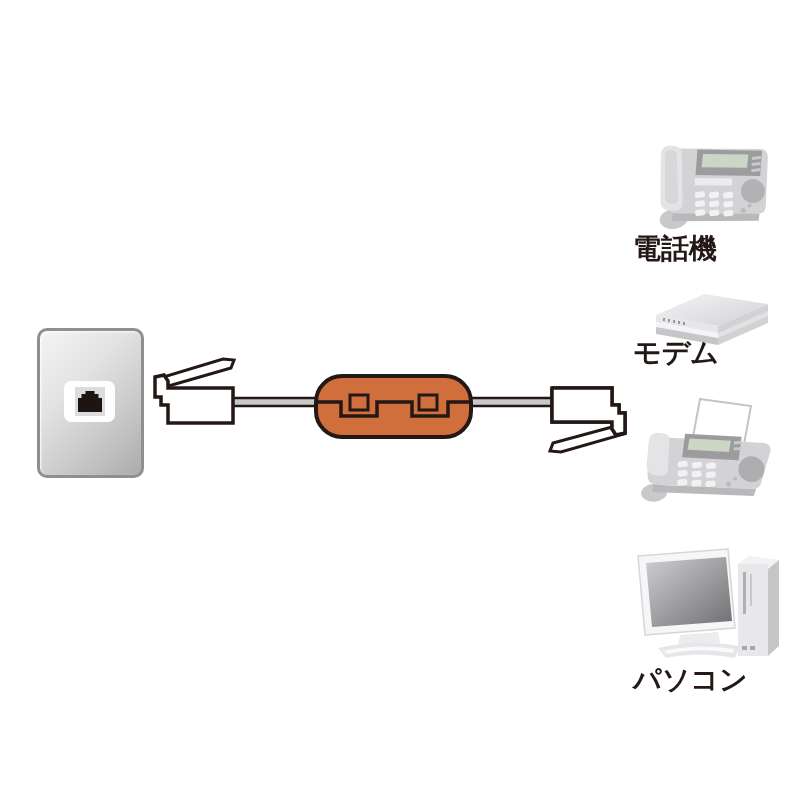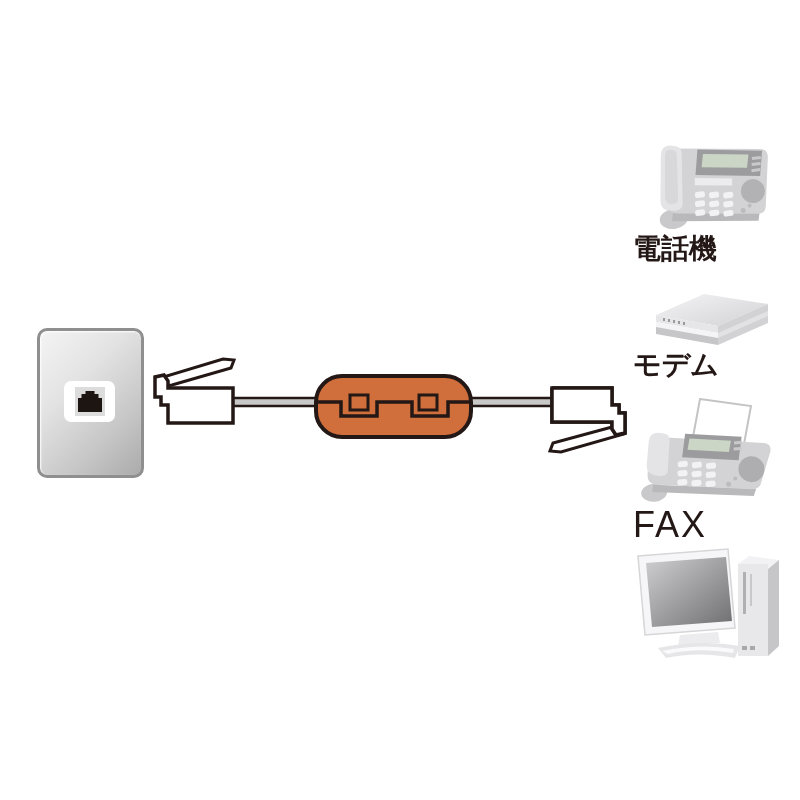--- a/index.html
+++ b/index.html
@@ -11,21 +11,21 @@
          background:linear-gradient(135deg,#f4f4f4 0%,#e3e3e3 35%,#c7c7c7 70%,#ababab 100%);
          box-shadow:inset 1px 1px 2px #ffffff;}
   .jack-frame{left:24px;top:50px;width:51px;height:41px;background:#ffffff;border-radius:7px;}
   .jack-square{left:11px;top:6px;width:30px;height:29px;background:#dcdcdc;display:flex;
                align-items:center;justify-content:center;}
   
   .lbl{font-weight:700;color:#231815;line-height:1.32;white-space:nowrap;}
   .outlet-lbl{left:28px;top:484px;font-size:27px;letter-spacing:1px;}
   .dev-lbl{width:158px;text-align:left;font-size:28px;}
   .lbl-phone{left:633px;top:231px;}
-  .lbl-modem{left:633px;top:347px;}
+  .lbl-modem{left:633px;top:335px;}
   .lbl-fax{left:633px;top:501px;font-size:36px;font-weight:500;letter-spacing:2px;}
   .lbl-pc{left:633px;top:662px;}
   svg{display:block;}
 </style>
 </head>
 <body>
 
 <div class="canvas">
 
   <div class="abs plate">
@@ -137,21 +137,20 @@
         <rect x="46" y="81" width="10" height="6" rx="2"></rect>
           <rect x="60" y="83" width="10" height="6" rx="2"></rect>
           <rect x="74" y="85" width="10" height="6" rx="2"></rect>
       </g>
       <circle cx="121" cy="77" r="13" fill="#aeaeb0"></circle>
       <circle cx="97" cy="90" r="2.5" fill="#bcbcbe"></circle>
         <circle cx="104" cy="85" r="2" fill="#bcbcbe"></circle>
       <path d="M33,33 Q23,31 21,41 L17,64 Q16,73 25,75 L31,76 Q38,76 38,68 L42,41 Q43,34 33,33 Z" fill="#e4e4e6"></path>
     </g>
   </svg>
-  <div class="abs lbl dev-lbl lbl-fax">FAX</div>
 
   <svg class="abs" style="left:630px;top:542px;" width="150" height="126" viewBox="0 0 150 126">
     <defs>
       <linearGradient id="scr" x1="0" y1="0" x2="1" y2="1">
         <stop offset="0" stop-color="#cfcfd1"></stop>
           <stop offset="1" stop-color="#6f6f71"></stop>
       </linearGradient>
     </defs>
 
     <path d="M108,22 L119,14 L149,18 L138,27 Z" fill="#f2f2f4"></path>
@@ -161,14 +160,15 @@
     <rect x="120" y="32" width="2" height="32" fill="#c8c8ca"></rect>
     <rect x="112" y="104" width="5" height="4" fill="#a8a8aa"></rect>
       <rect x="120" y="104" width="5" height="4" fill="#a8a8aa"></rect>
 
     <path d="M8,14 L98,7 L105,86 L15,93 Z" fill="#f6f6f8" stroke="#d6d6d8" stroke-width="1.5"></path>
     <path d="M16,21 L96,15 L102,79 L22,85 Z" fill="url(#scr)"></path>
     <path d="M50,93 L88,90 L90,101 L48,104 Z" fill="#ececee"></path>
     <path d="M28,106 Q70,97 110,104 L105,116 Q68,109 36,116 Z" fill="#e6e6e8"></path>
     <path d="M32,109 Q70,101 104,107 L103,111 Q68,105 38,112 Z" fill="#fafafc"></path>
   </svg>
+  <div class="abs lbl dev-lbl lbl-pc">パソコン</div>
 
 </div>
 
 </body></html>

